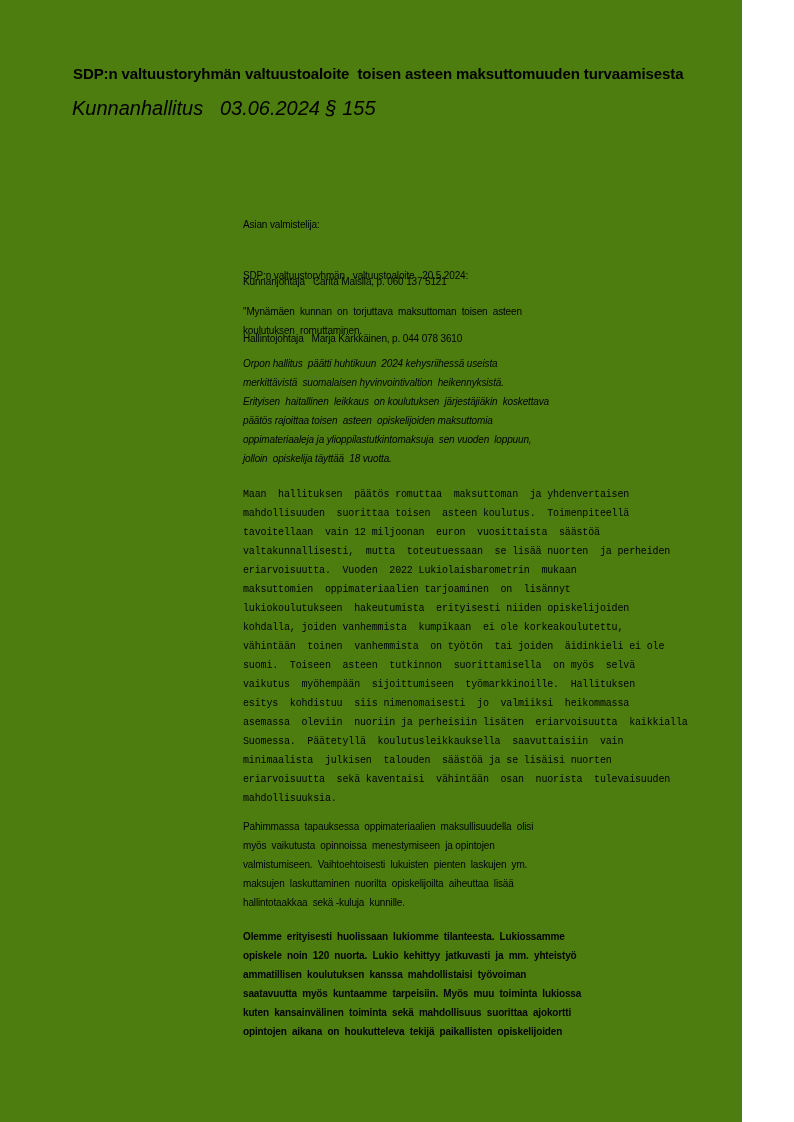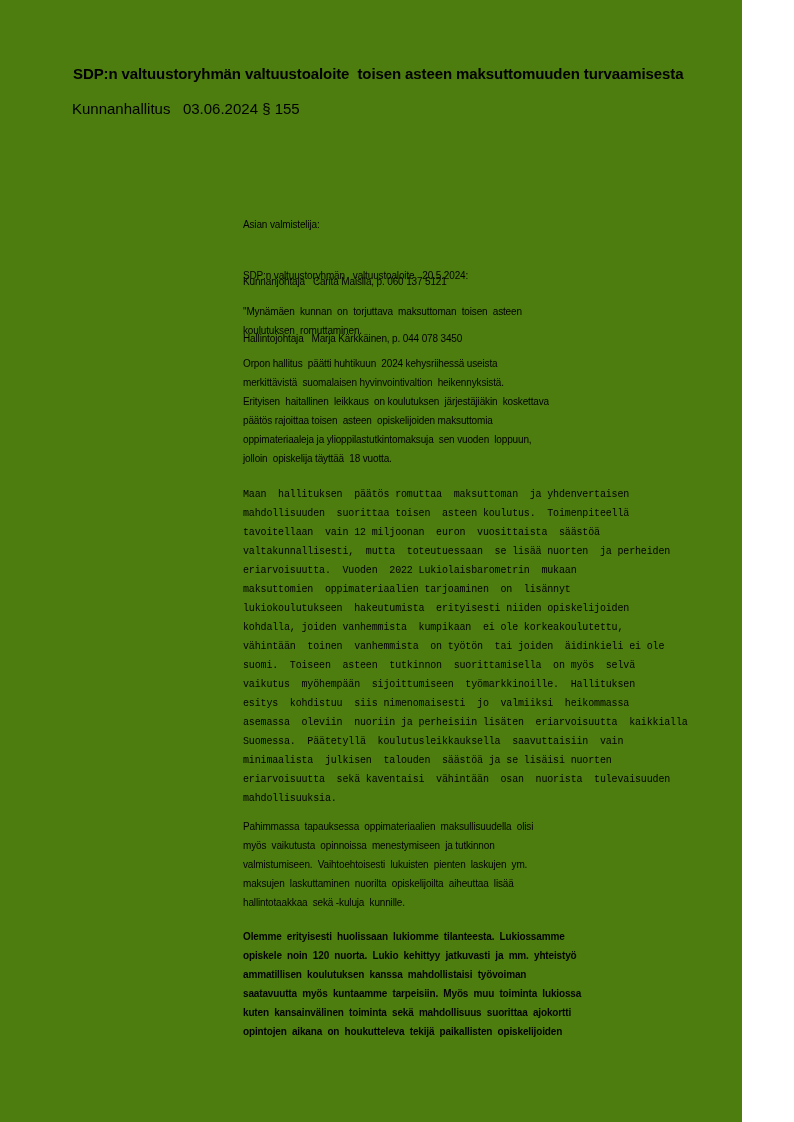--- a/index.html
+++ b/index.html
@@ -17,51 +17,52 @@
     left: 73px; top: 64px;
     width: 690px;
     font-size: 15px;
     font-weight: bold;
     line-height: 19px;
     letter-spacing: -0.1px;
   }
   .meeting-line {
     left: 72px; top: 99px;
     width: 420px;
-    font-size: 15px;
+    font-size: 20px;
     line-height: 19px;
+    font-style: italic;
   }
   .body-text {
     left: 243px;
     width: 526px;
     font-size: 10px;
     line-height: 19px;
     letter-spacing: -0.15px;
   }
   .preparers-block { top: 177px; }
   .intro-line      { top: 266px; }
   .para-1          { top: 302px; }
-  .para-2          { top: 354px; }
+  .para-2          { top: 354px; font-style: italic; }
   .para-3          { top: 485px; font-family: Liberation Mono, monospace; }
   .para-4          { top: 817px; }
   .para-5          { top: 927px; font-weight: bold; }
 </style>
 </head>
 <body>
 
 <div class="page">
 
   <div class="abs doc-title">SDP:n valtuustoryhmän valtuustoaloite  toisen asteen maksuttomuuden turvaamisesta</div>
 
   <div class="abs meeting-line">Kunnanhallitus   03.06.2024 § 155</div>
 
   <div class="abs body-text preparers-block">
     <div>Asian valmistelija:</div>
     <div>Kunnanjohtaja   Carita Maisila, p. 060 137 5121</div>
-    <div>Hallintojohtaja   Marja Kärkkäinen, p. 044 078 3450</div>
+    <div>Hallintojohtaja   Marja Kärkkäinen, p. 044 078 3610</div>
   </div>
 
   <div class="abs body-text intro-line">SDP:n valtuustoryhmän   valtuustoaloite   20.5.2024:</div>
 
   <div class="abs body-text para-1">"Mynämäen  kunnan  on  torjuttava  maksuttoman  toisen  asteen
 koulutuksen  romuttaminen.</div>
 
   <div class="abs body-text para-2">Orpon hallitus  päätti huhtikuun  2024 kehysriihessä useista
 merkittävistä  suomalaisen hyvinvointivaltion  heikennyksistä.
 Erityisen  haitallinen  leikkaus  on koulutuksen  järjestäjiäkin  koskettava
@@ -81,21 +82,21 @@
 suomi.  Toiseen  asteen  tutkinnon  suorittamisella  on myös  selvä
 vaikutus  myöhempään  sijoittumiseen  työmarkkinoille.  Hallituksen
 esitys  kohdistuu  siis nimenomaisesti  jo  valmiiksi  heikommassa
 asemassa  oleviin  nuoriin ja perheisiin lisäten  eriarvoisuutta  kaikkialla
 Suomessa.  Päätetyllä  koulutusleikkauksella  saavuttaisiin  vain
 minimaalista  julkisen  talouden  säästöä ja se lisäisi nuorten
 eriarvoisuutta  sekä kaventaisi  vähintään  osan  nuorista  tulevaisuuden
 mahdollisuuksia.</div>
 
   <div class="abs body-text para-4">Pahimmassa  tapauksessa  oppimateriaalien  maksullisuudella  olisi
-myös  vaikutusta  opinnoissa  menestymiseen  ja tutkinnon
+myös  vaikutusta  opinnoissa  menestymiseen  ja opintojen
 valmistumiseen.  Vaihtoehtoisesti  lukuisten  pienten  laskujen  ym.
 maksujen  laskuttaminen  nuorilta  opiskelijoilta  aiheuttaa  lisää
 hallintotaakkaa  sekä -kuluja  kunnille.</div>
 
   <div class="abs body-text para-5">Olemme  erityisesti  huolissaan  lukiomme  tilanteesta.  Lukiossamme
 opiskele  noin  120  nuorta.  Lukio  kehittyy  jatkuvasti  ja  mm.  yhteistyö
 ammatillisen  koulutuksen  kanssa  mahdollistaisi  työvoiman
 saatavuutta  myös  kuntaamme  tarpeisiin.  Myös  muu  toiminta  lukiossa
 kuten  kansainvälinen  toiminta  sekä  mahdollisuus  suorittaa  ajokortti
 opintojen  aikana  on  houkutteleva  tekijä  paikallisten  opiskelijoiden</div>

